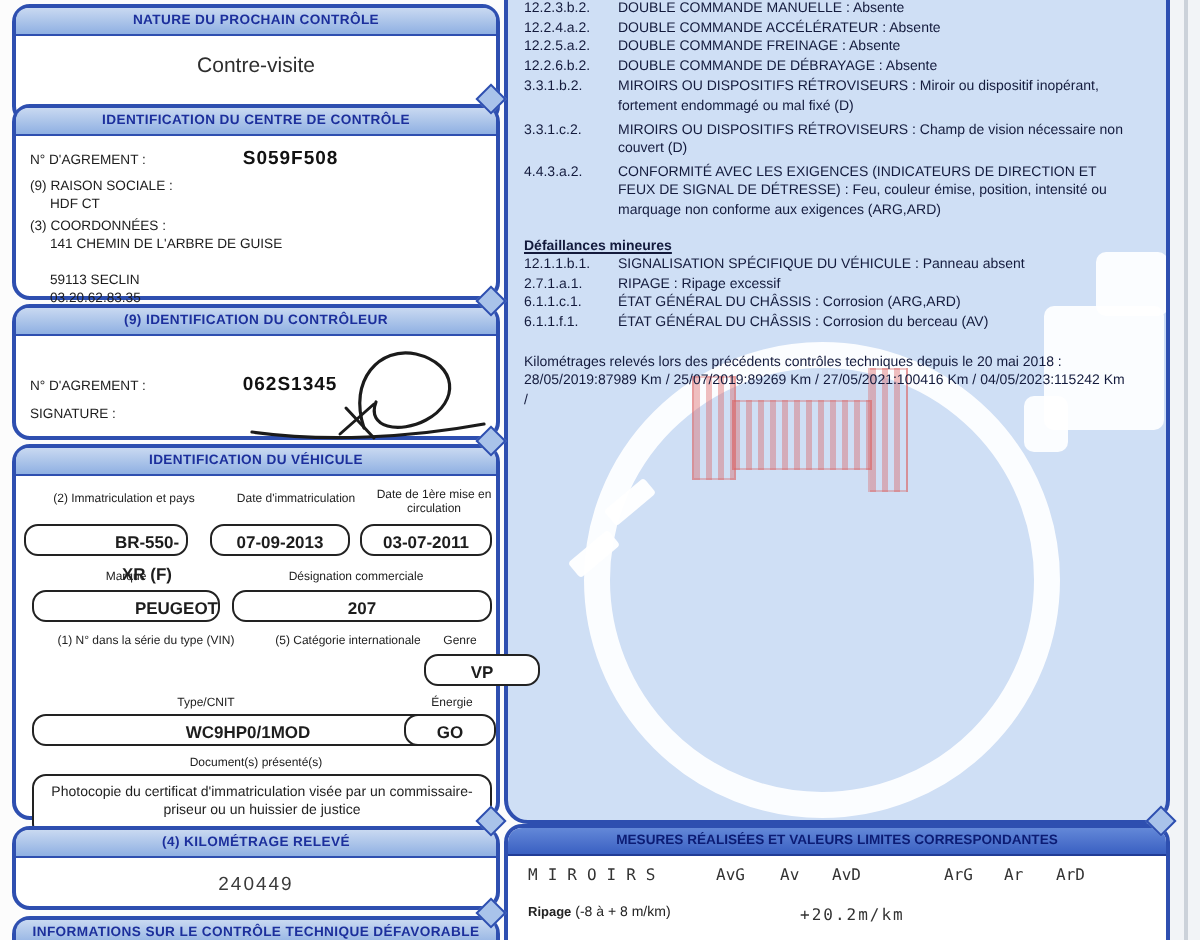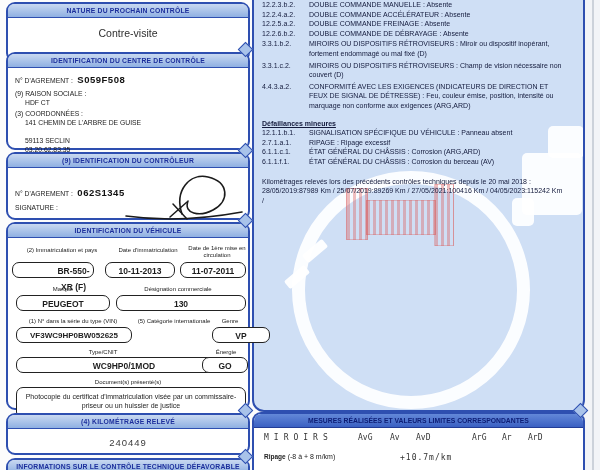--- a/index.html
+++ b/index.html
@@ -10,21 +10,21 @@
   .edge-line{position:absolute;left:592px;top:0;width:2px;height:470px;background:#ccd2da;}
 
   
   .lbox{position:absolute;left:6px;width:244px;background:#fff;border:2px solid #2e4fb0;
         border-radius:9px;box-sizing:border-box;z-index:2;}
   .lhead{height:13px;line-height:13px;background:linear-gradient(#c9d9f1,#8fb0e2);
          border-bottom:1px solid #2e4fb0;border-radius:6px 6px 0 0;color:#1c2f9c;
          font-weight:bold;font-size:6.8px;text-align:center;letter-spacing:.2px;overflow:hidden;}
   .small-label{font-size:6.8px;color:#1c1c1c;}
   .indent{padding-left:10px;}
-  .bigval{font-size:9.5px;font-weight:bold;color:#111;letter-spacing:.5px;}
+  .bigval{font-size:9.5px;font-weight:bold;color:#111;letter-spacing:.5px;margin-left:44px;}
 
   .nature-value{margin-top:9px;text-align:center;font-size:10.5px;color:#2e2e2e;}
 
   .centre-body{padding:5px 7px 0 7px;line-height:9px;}
   .ctrl-body{padding:4px 7px 0 7px;line-height:9px;position:relative;height:50px;}
   .sig-svg{position:absolute;right:2px;top:2px;}
 
   
   .veh-body{position:relative;height:173px;}
   .flabel{position:absolute;font-size:6px;color:#222;text-align:center;line-height:6.5px;}
@@ -158,21 +158,21 @@
     <span class="mcol mono" style="left:104px">AvG</span>
     <span class="mcol mono" style="left:136px">Av</span>
     <span class="mcol mono" style="left:162px">AvD</span>
     <span class="mcol mono" style="left:218px">ArG</span>
     <span class="mcol mono" style="left:248px">Ar</span>
     <span class="mcol mono" style="left:274px">ArD</span>
     <div class="mlabel">
       <b>Ripage</b>
       <span>(-8 à + 8 m/km)</span>
     </div>
-    <div class="mvalue mono">+10.7m/km</div>
+    <div class="mvalue mono">+20.2m/km</div>
   </div>
 
   <div class="lbox" style="top:2px;height:60px;">
     <div class="lhead">NATURE DU PROCHAIN CONTRÔLE</div>
     <div class="nature-value">Contre-visite</div>
   </div>
 
   <div class="lbox" style="top:52px;height:98px;">
     <div class="lhead">IDENTIFICATION DU CENTRE DE CONTRÔLE</div>
     <div class="centre-body">
@@ -206,34 +206,33 @@
   </div>
 
   <div class="lbox" style="top:222px;height:188px;">
     <div class="lhead">IDENTIFICATION DU VÉHICULE</div>
     <div class="veh-body">
       <div class="flabel" style="left:6px;top:9px;width:96px;">(2) Immatriculation et pays</div>
       <div class="flabel" style="left:100px;top:9px;width:80px;">Date d'immatriculation</div>
       <div class="flabel" style="left:180px;top:7px;width:58px;">Date de 1ère mise en circulation</div>
 
       <div class="vbox" style="left:4px;top:24px;width:82px;padding-left:41px;">BR-550-XR (F)</div>
-      <div class="vbox" style="left:97px;top:24px;width:70px;">10-11-2013</div>
-      <div class="vbox" style="left:172px;top:24px;width:66px;">11-07-2011</div>
+      <div class="vbox" style="left:97px;top:24px;width:70px;">07-09-2013</div>
+      <div class="vbox" style="left:172px;top:24px;width:66px;">03-07-2011</div>
 
       <div class="flabel" style="left:20px;top:48px;width:70px;">Marque</div>
       <div class="flabel" style="left:110px;top:48px;width:120px;">Désignation commerciale</div>
 
-      <div class="vbox" style="left:8px;top:57px;width:94px;">PEUGEOT</div>
-      <div class="vbox" style="left:108px;top:57px;width:130px;">130</div>
+      <div class="vbox" style="left:8px;top:57px;width:94px;text-align:right;">PEUGEOT</div>
+      <div class="vbox" style="left:108px;top:57px;width:130px;">207</div>
 
       <div class="flabel" style="left:4px;top:80px;width:122px;">(1) N° dans la série du type (VIN)</div>
       <div class="flabel" style="left:128px;top:80px;width:76px;">(5) Catégorie internationale</div>
       <div class="flabel" style="left:206px;top:80px;width:32px;">Genre</div>
 
-      <div class="vbox" style="left:8px;top:89px;width:116px;font-size:8px;">VF3WC9HP0BW052625</div>
       <div class="vbox" style="left:204px;top:89px;width:58px;">VP</div>
 
       <div class="flabel" style="left:40px;top:111px;width:110px;">Type/CNIT</div>
       <div class="flabel" style="left:196px;top:111px;width:44px;">Énergie</div>
 
       <div class="vbox" style="left:8px;top:119px;width:216px;">WC9HP0/1MOD</div>
       <div class="vbox" style="left:194px;top:119px;width:46px;">GO</div>
 
       <div class="flabel" style="left:0;top:141px;width:240px;">Document(s) présenté(s)</div>
       <div class="docbox" style="left:8px;top:149px;width:230px;height:32px;">Photocopie du certificat d'immatriculation visée par un commissaire-priseur ou un huissier de justice</div>

